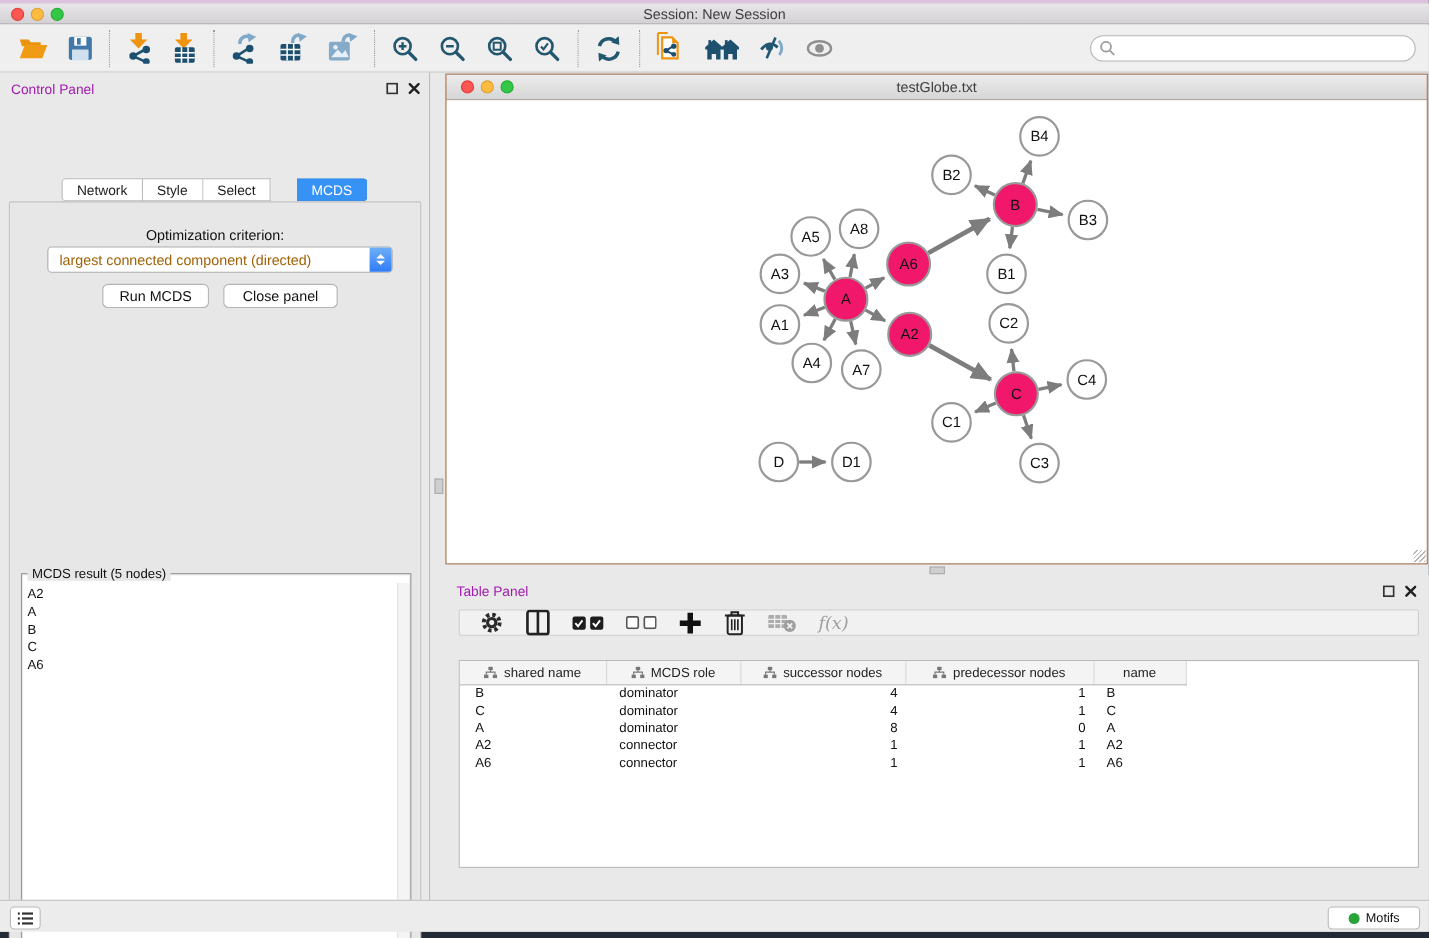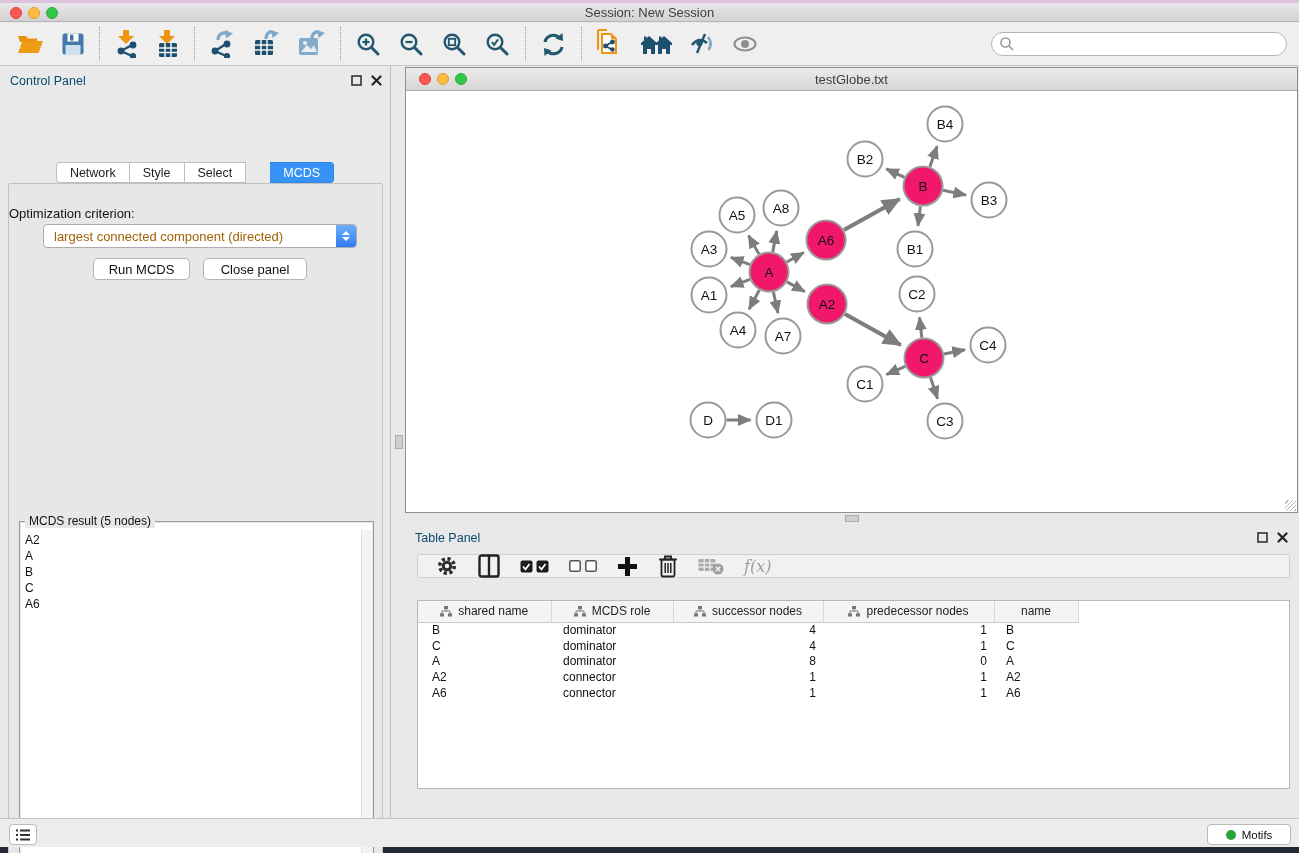--- a/index.html
+++ b/index.html
@@ -18,30 +18,30 @@
   .titlebar-text { position:absolute; top:2px; left:0; right:0; text-align:center; font-size:13px; color:#3e3e3e; }
 
   
   #toolbar { left:0; top:20px; width:1299px; height:43px; background:#efefef; border-bottom:1px solid #c7c7c7; display:flex; align-items:center; padding:0 8px; }
   .tbtn { height:36px; display:flex; align-items:center; justify-content:center; padding:0 9px; cursor:default; }
   .tsep { width:1px; height:34px; border-left:1px dotted #9a9a9a; margin:0 6px; }
   #search-box { margin-left:auto; margin-right:4px; width:296px; height:24px; border:1px solid #b5b5b5; border-radius:12px; background:#fff; display:flex; align-items:center; padding-left:7px; }
 
   
   #control-panel { left:0; top:63px; width:391px; height:755px; background:#e9e9e9; border-right:1px solid #bdbdbd; }
-  .panel-title { position:absolute; left:10px; top:8px; font-size:12.5px; color:#0c4a6e; }
+  .panel-title { position:absolute; left:10px; top:8px; font-size:12.5px; color:#a21caf; }
   .panel-icons { position:absolute; right:8px; top:9px; display:flex; gap:9px; }
   .seg-tabs { position:absolute; display:flex; }
   .seg-tab { height:21px; background:#fff; border:1px solid #bdbdbd; border-left:none; font-size:12.5px; color:#1d1d1d; display:flex; align-items:center; padding:0 13px; }
   .seg-tab:first-child { border-left:1px solid #bdbdbd; border-radius:4px 0 0 4px; }
   .seg-tab:last-child { border-radius:0 4px 4px 0;margin-left:24px; }
   .seg-tab.active { background:#3693f5; border-color:#2f86e8; color:#fff; }
   #cp-tabs { top:96px; left:0; right:0; justify-content:center; }
   #cp-content { position:absolute; left:8px; top:117px; width:375px; height:685px; border:1px solid #c2c2c2; background:#e7e7e7; border-radius:2px; }
-  #opt-label { position:absolute; top:22px; left:0; right:0; text-align:left; font-size:13px; color:#111; }
+  #opt-label { position:absolute; top:22px; left:0; right:0; text-align:center; font-size:13px; color:#111; }
   #criterion-select { position:absolute; left:34px; top:40px; width:314px; height:24px; background:#fff; border:1px solid #adadad; border-radius:4px; display:flex; align-items:center; }
   #criterion-select .val { font-size:13px; color:#a16207; padding-left:10px; flex:1; }
   #criterion-select .stepper { width:20px; height:22px; background:linear-gradient(#6eaef8,#2f7cf6); border-radius:0 3px 3px 0; display:flex; flex-direction:column; align-items:center; justify-content:center; gap:2px; }
   .chv { width:0; height:0; border-left:4px solid transparent; border-right:4px solid transparent; }
   .chv.up { border-bottom:4px solid #fff; }
   .chv.dn { border-top:4px solid #fff; }
   .cp-btn { position:absolute; top:74px; height:22px; background:#fff; border:1px solid #b4b4b4; border-radius:5px; font-size:13px; color:#111; display:flex; align-items:center; justify-content:center; }
   #run-btn { left:84px; width:97px; }
   #close-btn { left:194px; width:104px; }
   #result-box { position:absolute; left:10px; top:337px; width:355px; height:340px; border:1px solid #9a9a9a; }

